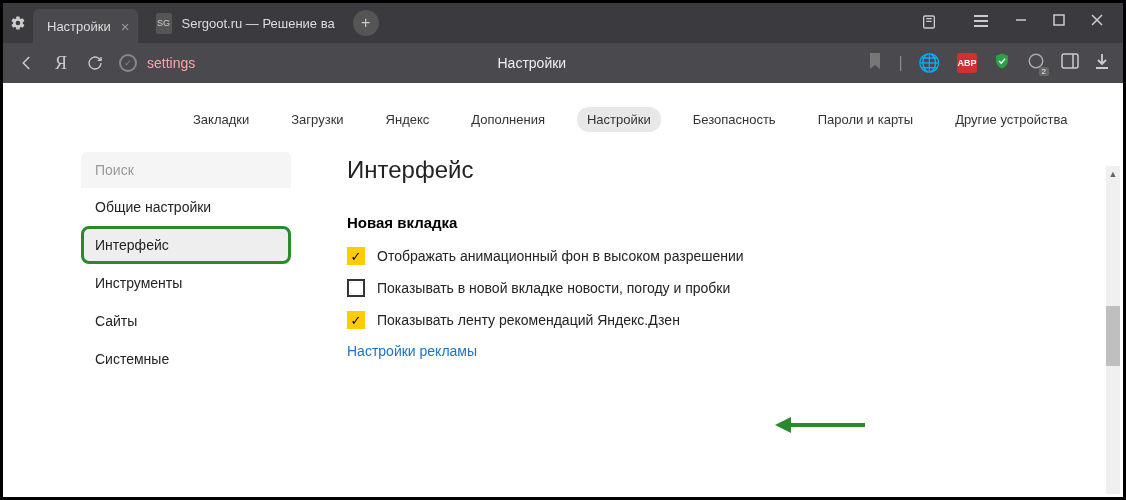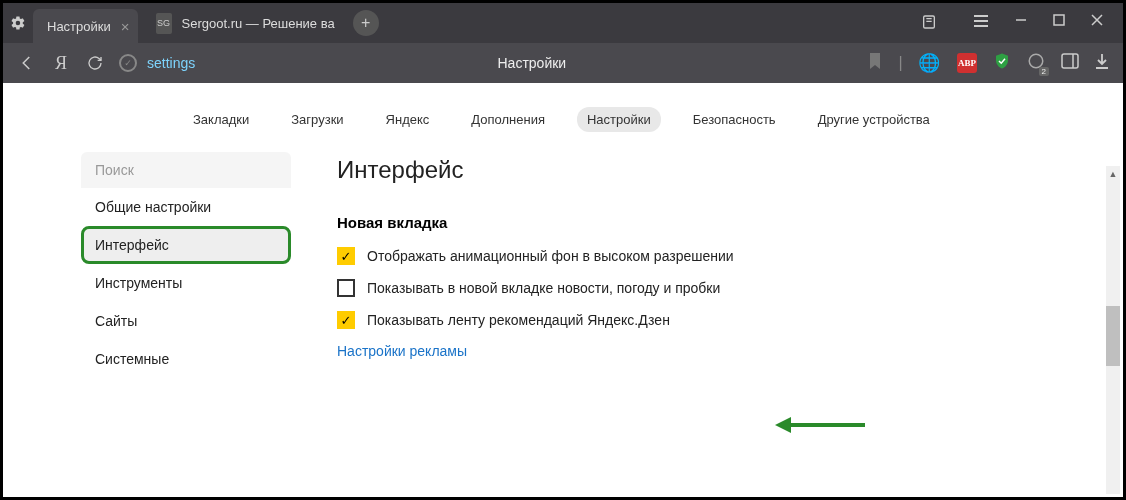--- a/index.html
+++ b/index.html
@@ -14,36 +14,36 @@
 .tab-favicon { width:16px; height:21px; background:#555; border-radius:2px; display:flex; align-items:center; justify-content:center; font-size:9px; color:#ccc; }
 .newtab { width:26px; height:26px; border-radius:50%; background:#555; display:flex; align-items:center; justify-content:center; margin-left:10px; color:#ccc; font-size:16px; cursor:pointer; }
 .win-controls { margin-left:auto; display:flex; gap:26px; padding-right:20px; color:#ccc; }
 .win-controls span { cursor:pointer; }
 .reader { margin-right:10px; }
 
 .toolbar { height:40px; background:#4a494e; display:flex; align-items:center; padding:0 14px; gap:14px; color:#ccc; }
 .tb-icon { cursor:pointer; display:flex; align-items:center; justify-content:center; width:20px; }
 .addrbar { flex:0 0 auto; display:flex; align-items:center; gap:10px; }
 .addr-glyph { width:18px; height:18px; border:2px solid #888; border-radius:50%; display:flex; align-items:center; justify-content:center; font-size:9px; color:#888; }
-.addr-text { color:#7dd3fc; font-size:14px; }
+.addr-text { color:#fca5a5; font-size:14px; }
 .addr-title { flex:1; text-align:center; color:#eee; font-size:14px; }
 .tb-right { display:flex; gap:16px; align-items:center; }
-.ext-icon { width:20px; height:20px; border-radius:3px; display:flex; align-items:center; justify-content:center; font-size:9px; font-weight:bold;font-family:Liberation Serif, serif; }
+.ext-icon { width:20px; height:20px; border-radius:3px; display:flex; align-items:center; justify-content:center; font-size:9px; font-weight:bold; }
 .abp { background:#d03030; color:#fff; }
 .shield-g { color:#2ea043; font-size:18px; }
 .globe-b { color:#3b82f6; font-size:18px; }
 .tb-badge { position:relative; }
 .tb-badge .num { position:absolute; bottom:-2px; right:-4px; background:#666; color:#eee; font-size:8px; padding:0 3px; border-radius:2px; }
 
 .content { position:absolute; top:80px; left:0; right:0; bottom:0; background:#fff; overflow:hidden; }
 .topnav { display:flex; gap:22px; padding:24px 0 20px 180px; font-size:13px; color:#333; align-items:flex-start; }
 .topnav span { cursor:pointer; padding:5px 10px; border-radius:12px; }
 .topnav .sel { background:#e8e8e8; }
 
-.main { display:flex; padding:0 0 0 78px; gap:26px; }
+.main { display:flex; padding:0 0 0 78px; gap:36px; }
 .sidebar { width:210px; }
 .search { padding:10px 14px; color:#999; font-size:14px; background:#f5f5f5; border-radius:6px 6px 0 0; }
 .side-item { padding:11px 14px; font-size:14px; color:#222; cursor:pointer; }
 .side-item.active { background:#eee; border:3px solid #2a8a2a; border-radius:8px; padding:8px 11px; }
 
 .panel { flex:1; padding:4px 20px; }
 .h1 { font-size:24px; font-weight:400; color:#222; margin-bottom:30px; }
 .h2 { font-size:15px; font-weight:bold; color:#000; margin-bottom:16px; }
 .opt { display:flex; align-items:center; gap:12px; font-size:14px; color:#222; margin-bottom:14px; }
 .cb { width:18px; height:18px; border:2px solid #333; display:flex; align-items:center; justify-content:center; font-size:13px; }
@@ -139,20 +139,21 @@
 </div>
 
 <div class="content">
   <div class="topnav" id="topnav">
       <span>Закладки</span>
       <span>Загрузки</span>
       <span>Яндекс</span>
       <span>Дополнения</span>
       <span class="sel">Настройки</span>
       <span>Безопасность</span>
+      <span>Пароли и карты</span>
       <span>Другие устройства</span>
     </div>
   <div class="main">
     <div class="sidebar">
       <div class="search">Поиск</div>
       <div id="side">
           <div class="side-item">Общие настройки</div>
           <div class="side-item active">Интерфейс</div>
           <div class="side-item">Инструменты</div>
           <div class="side-item">Сайты</div>

